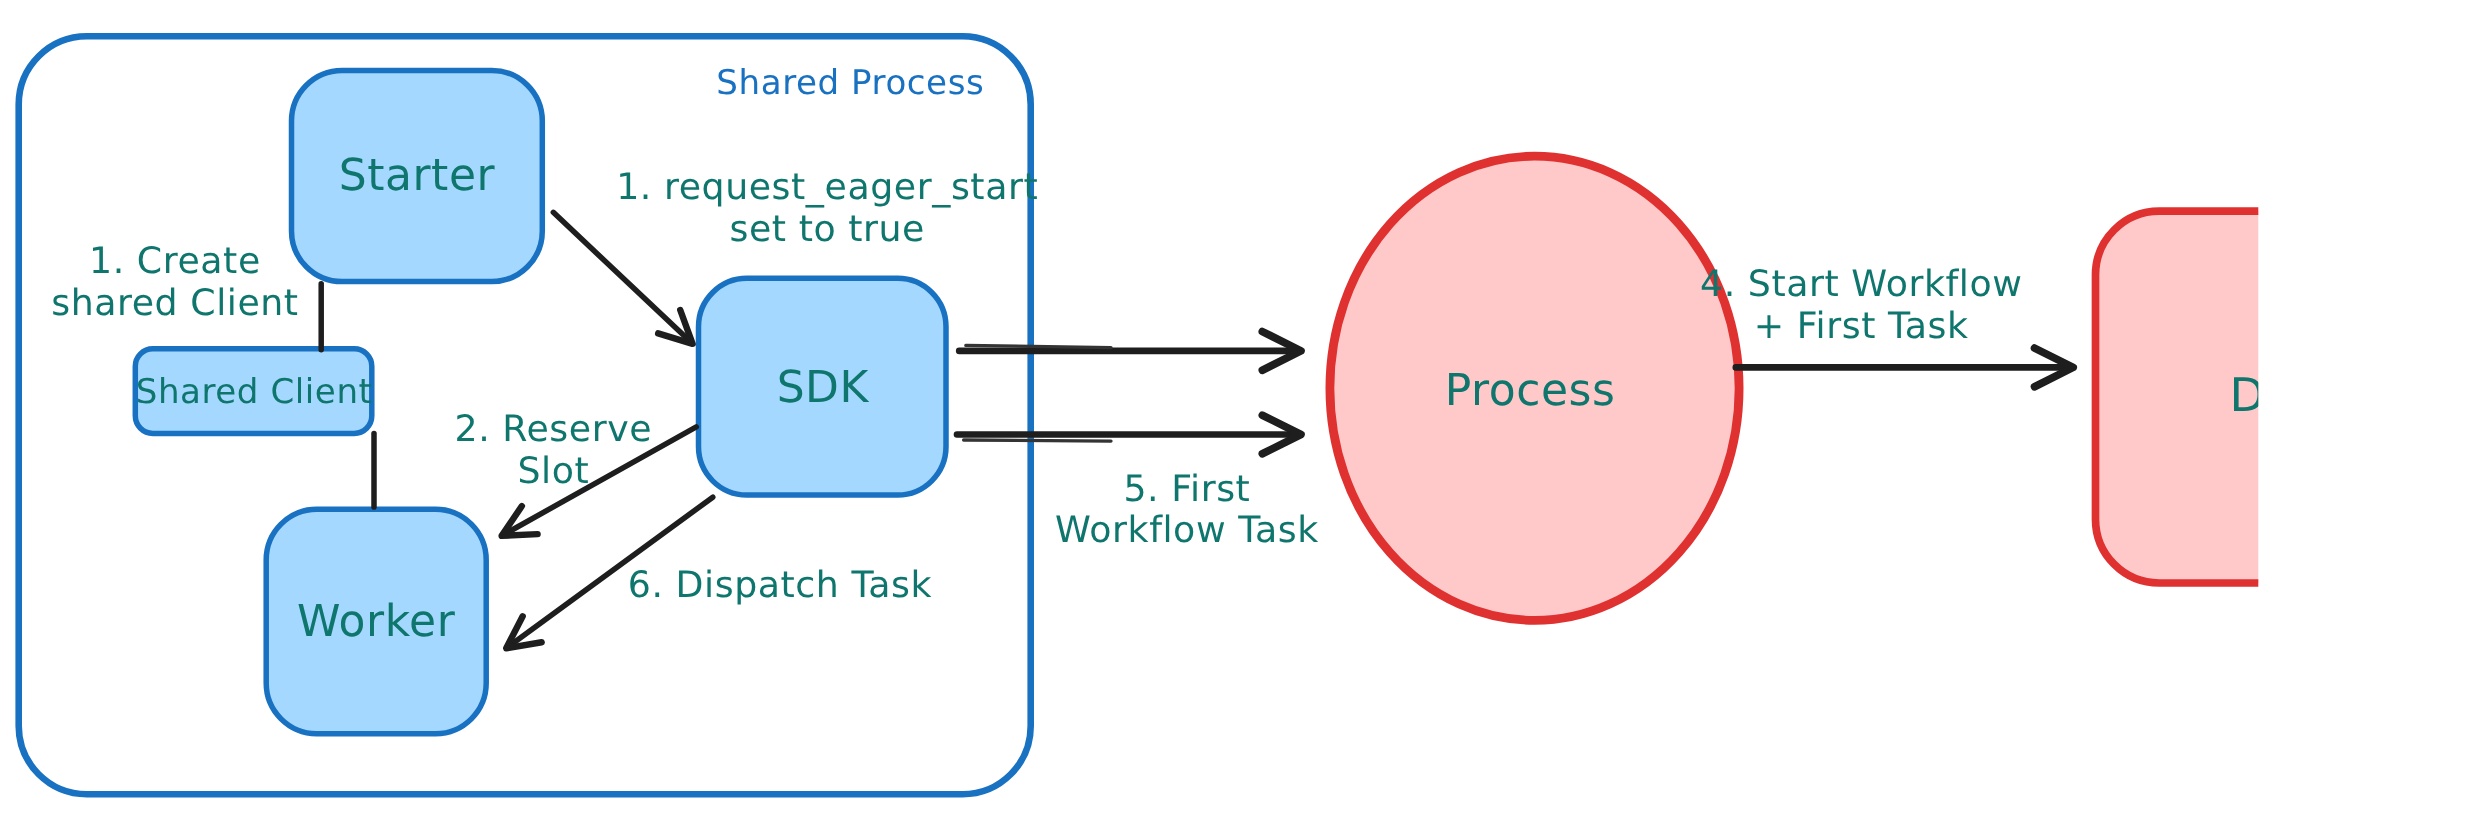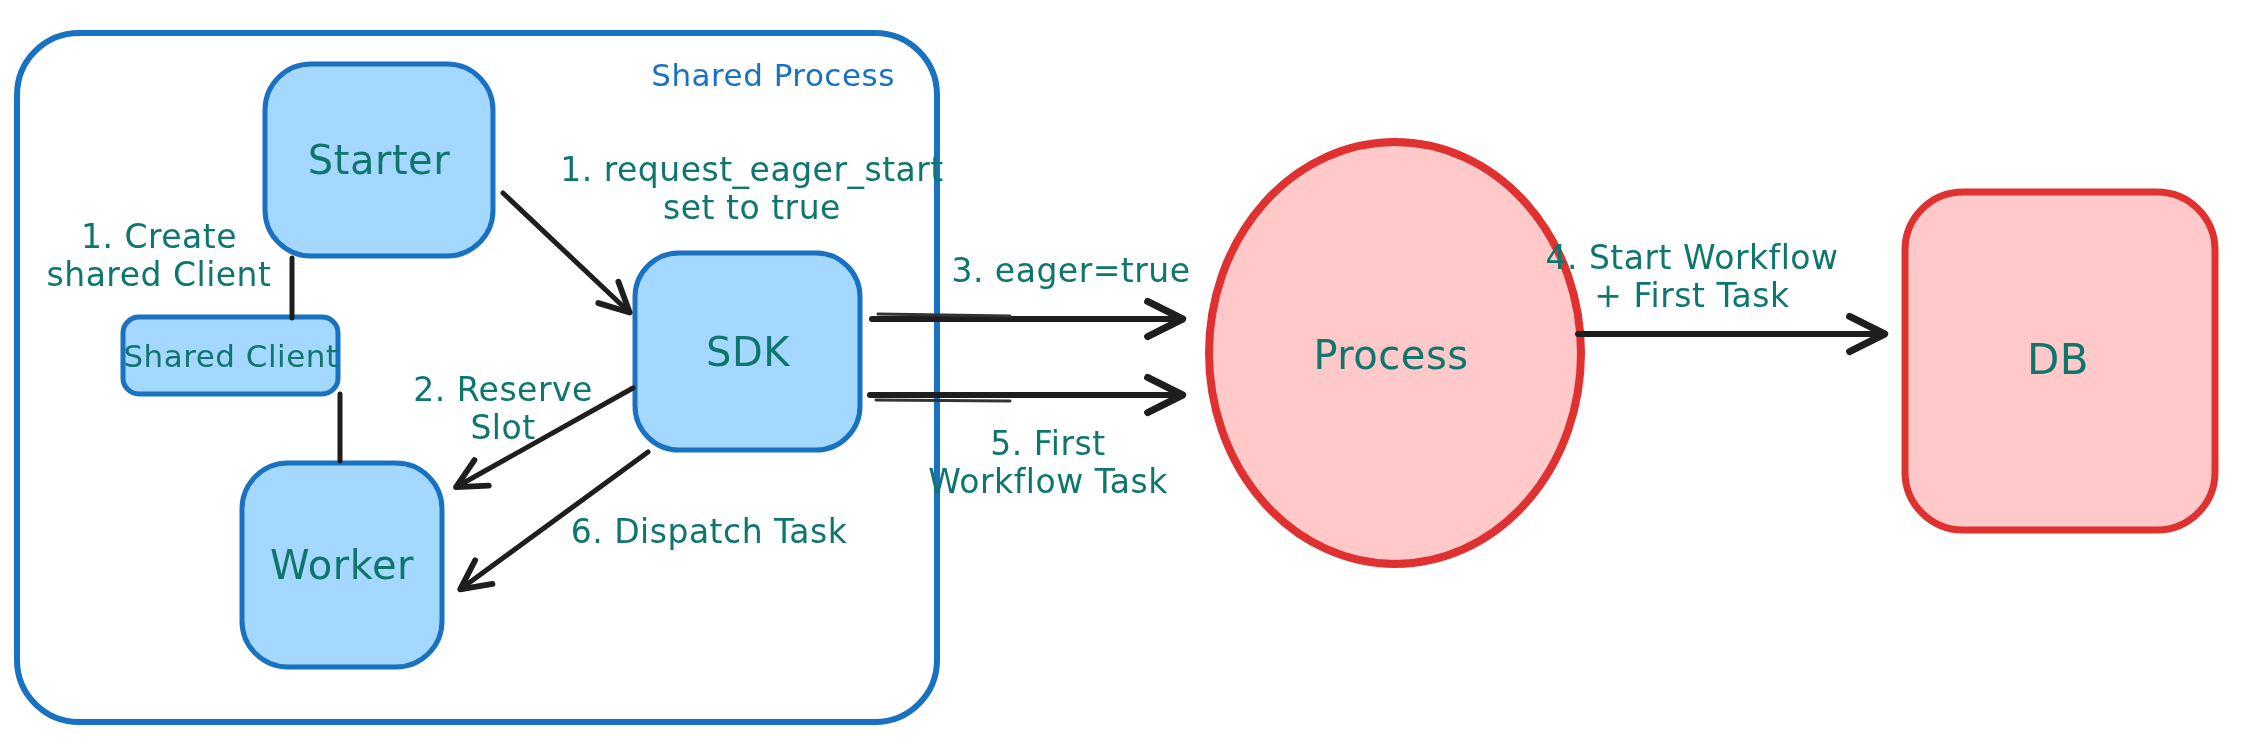--- a/index.html
+++ b/index.html
@@ -1,18 +1,18 @@
 <!DOCTYPE html>
 <html><head>
 <meta charset="utf-8">
 <style>
   html, body { margin: 0; padding: 0; background: #ffffff; }
   #canvas {
     position: relative;
-    width: 2248px;
+    width: 2053px;
     height: 754px;
     background: #ffffff;
     font-family: "DejaVu Sans", "Liberation Sans", sans-serif;
     color: #1e1e1e;
     overflow: hidden;
   }
   #shapes { position: absolute; left: 0; top: 0; width: 2248px; height: 754px; }
   .lbl {
     position: absolute;
     transform: translate(-50%, -50%);
@@ -79,23 +79,22 @@
 
   <div class="lbl" style="left:159px; top:256px;">1. Create
 shared Client</div>
 
   <div class="lbl" style="left:752px; top:189px;">1. request_eager_start
 set to true</div>
 
   <div class="lbl" style="left:503px; top:409px;">2. Reserve
 Slot</div>
 
-  <div class="lbl" style="left:1071px; top:271px;">3. eager=true</div>
 
   <div class="lbl" style="left:1692px; top:277px;">4. Start Workflow
 + First Task</div>
 
-  <div class="lbl" style="left:1048px; top:463px;">5. First
+  <div class="lbl" style="left:1079px; top:463px;">5. First
 Workflow Task</div>
 
   <div class="lbl" style="left:709px; top:532px;">6. Dispatch Task</div>
 
 </div>
 
 </body></html>

